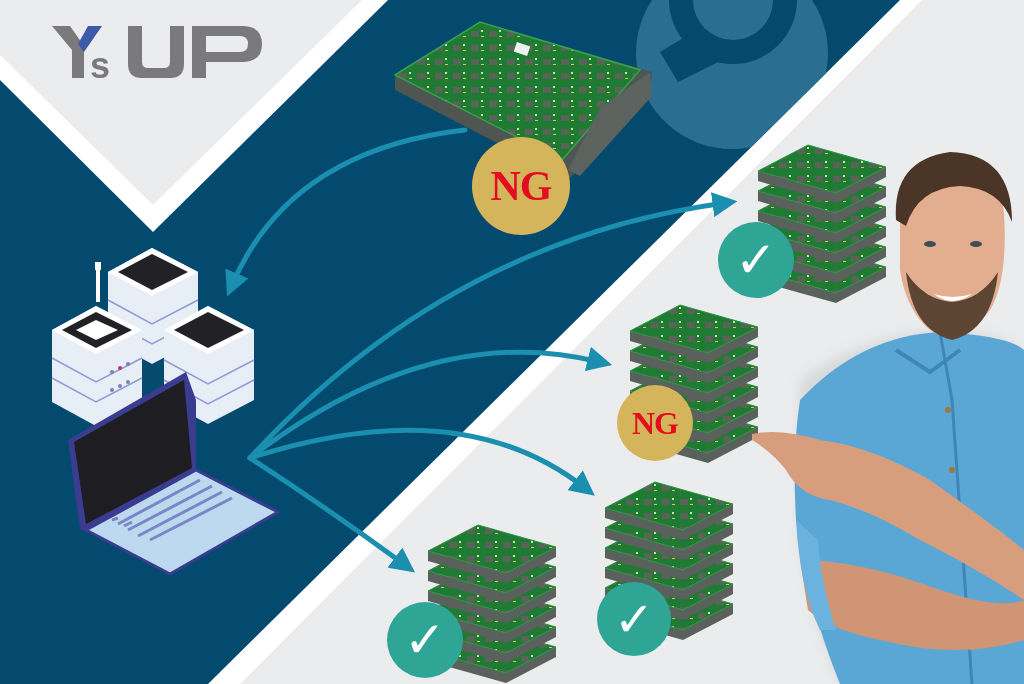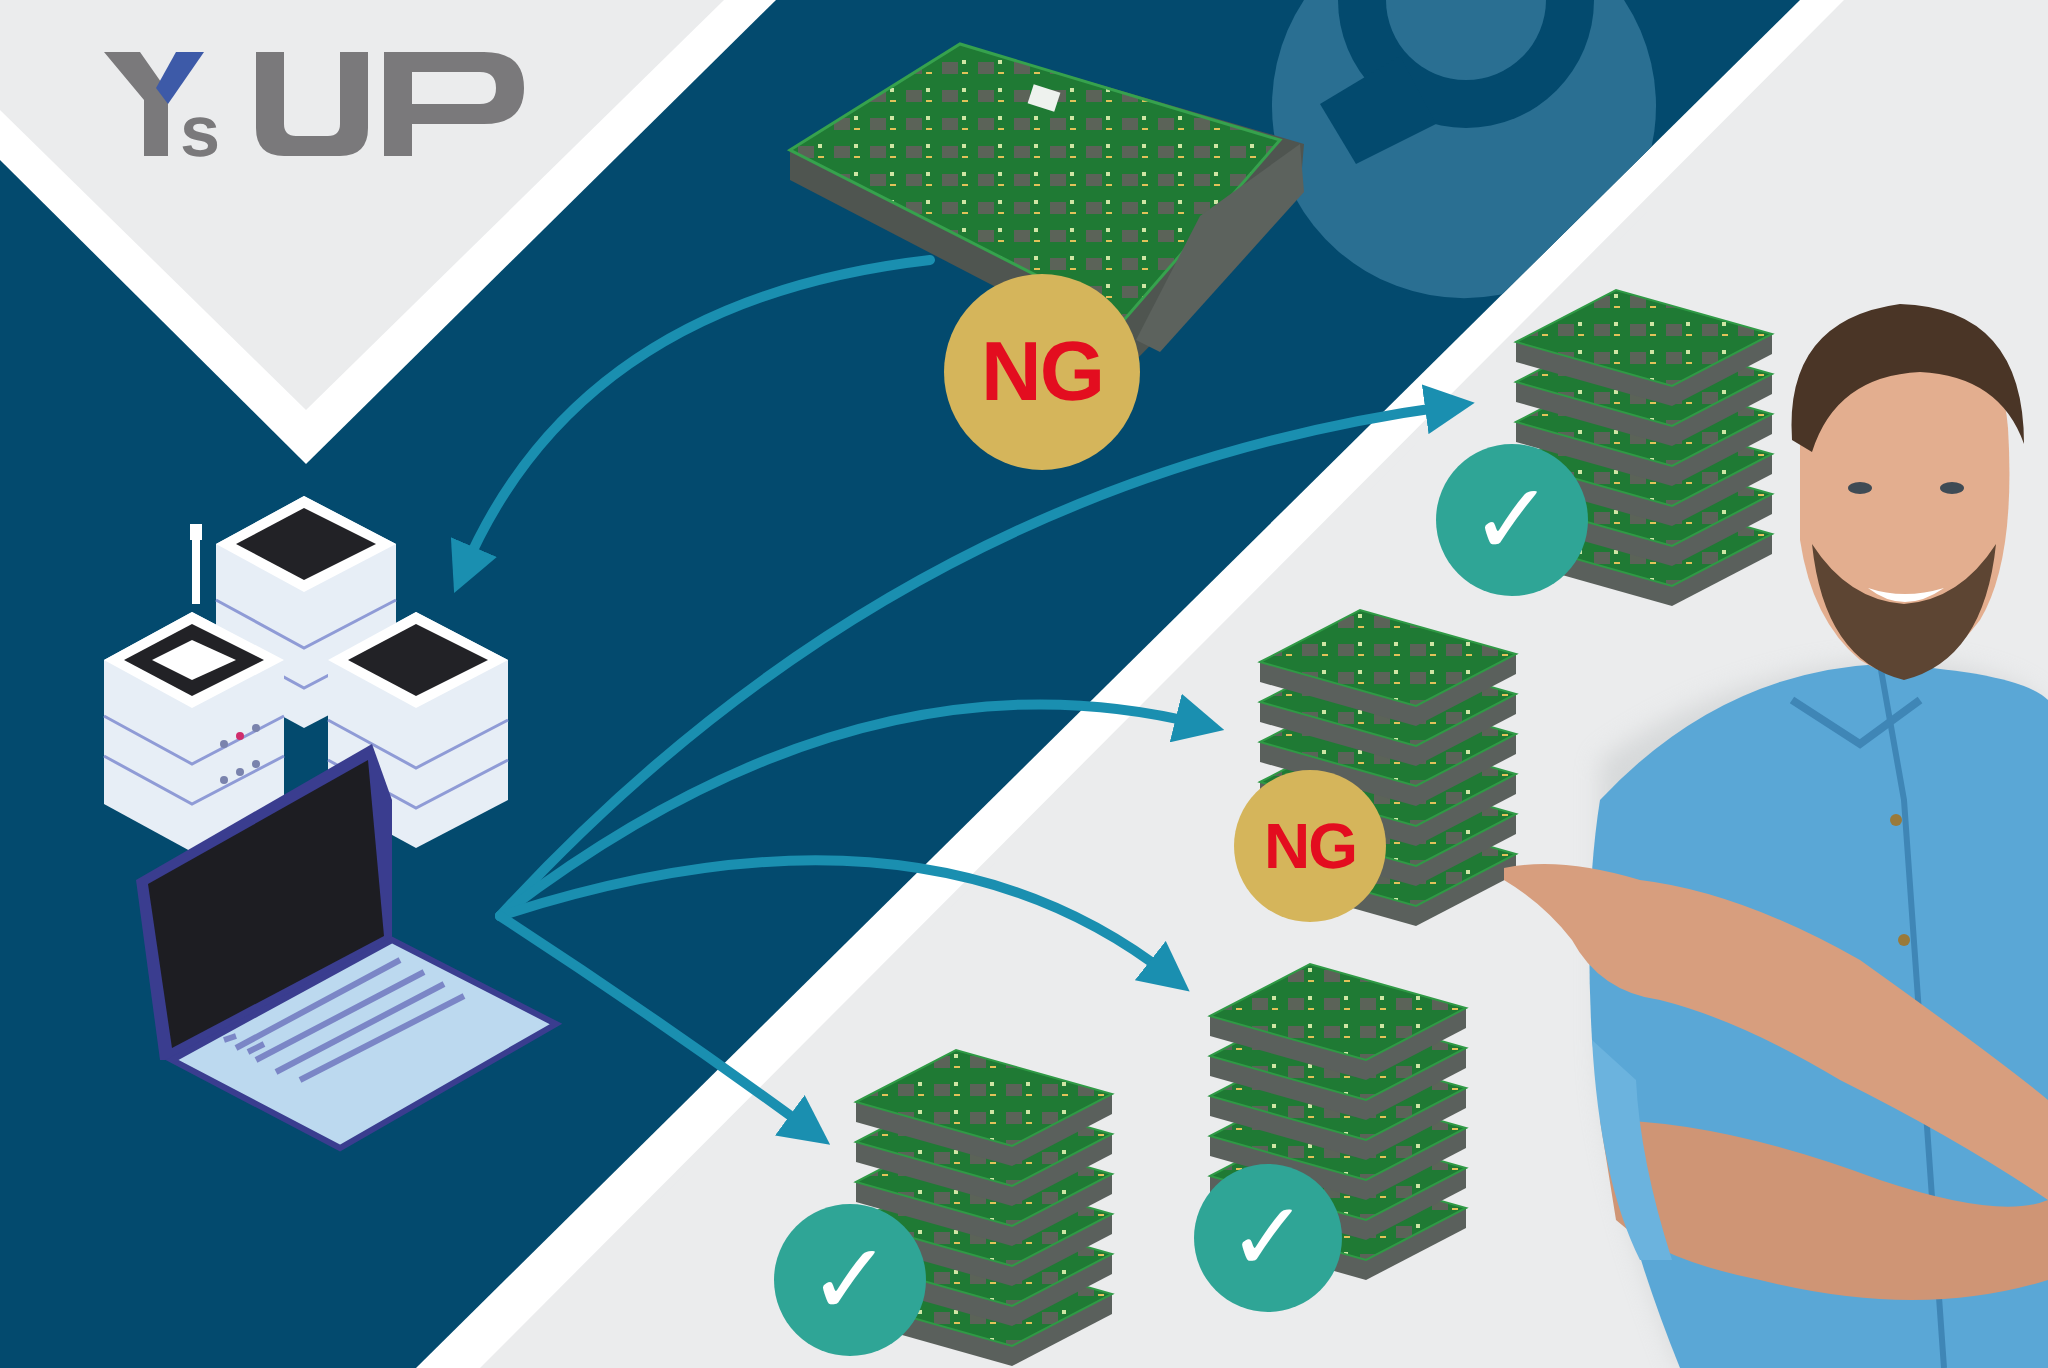--- a/index.html
+++ b/index.html
@@ -2,21 +2,21 @@
 <html><head>
 <meta charset="utf-8">
 <style>
   html, body { margin: 0; padding: 0; }
   body { width: 1024px; height: 684px; overflow: hidden; background: #ebeced; font-family: "Liberation Sans", sans-serif; }
   .stage { position: relative; width: 1024px; height: 684px; overflow: hidden; }
   .layer { position: absolute; left: 0; top: 0; width: 1024px; height: 684px; }
   .logo { position: absolute; left: 50px; top: 22px; width: 215px; height: 60px; }
   .badge { position: absolute; border-radius: 50%; display: flex; align-items: center; justify-content: center; }
   .badge-ng { font-weight: bold; letter-spacing: -1px; }
-  .badge-ng span { font-family: Liberation Sans, sans-serif; font-weight: bold; }
+  .badge-ng span { font-family: Liberation Serif, serif; font-weight: bold; }
 </style>
 </head>
 <body>
 
 <div class="stage">
 
   <svg class="layer" viewBox="0 0 1024 684" width="1024" height="684">
 
     <rect x="0" y="0" width="1024" height="684" fill="#034a6e"></rect>
 

